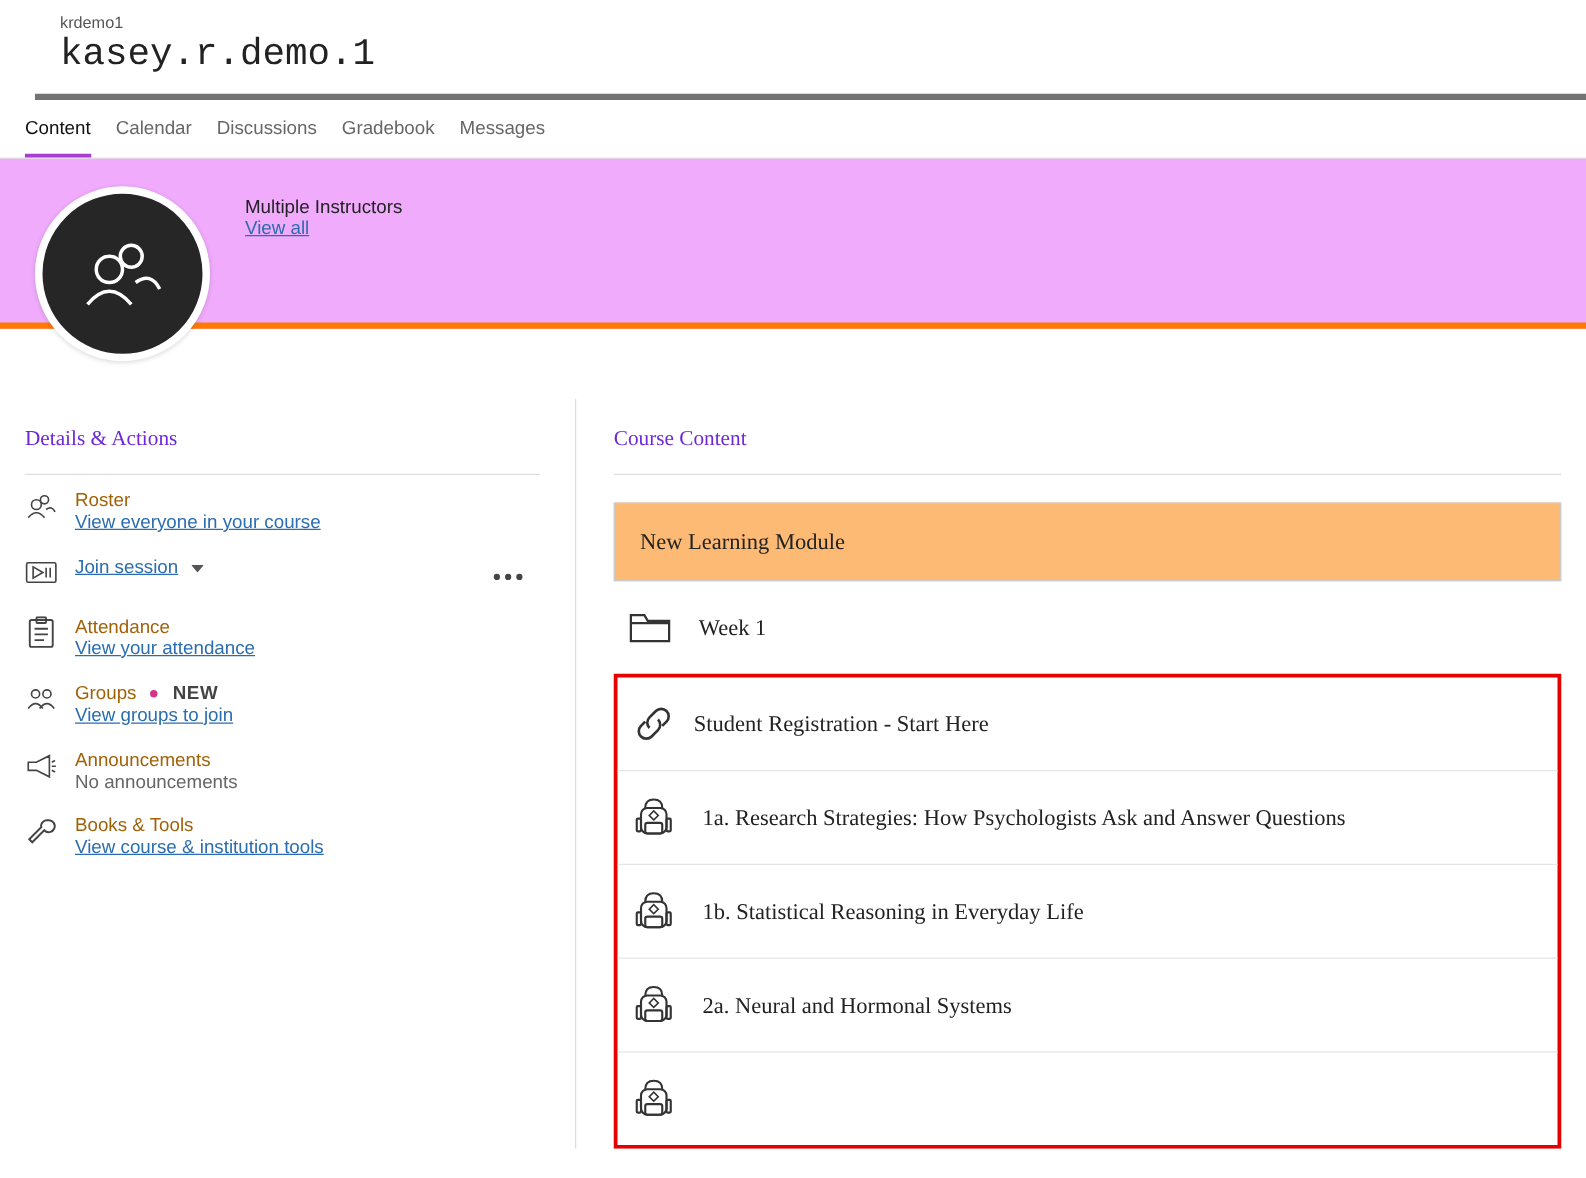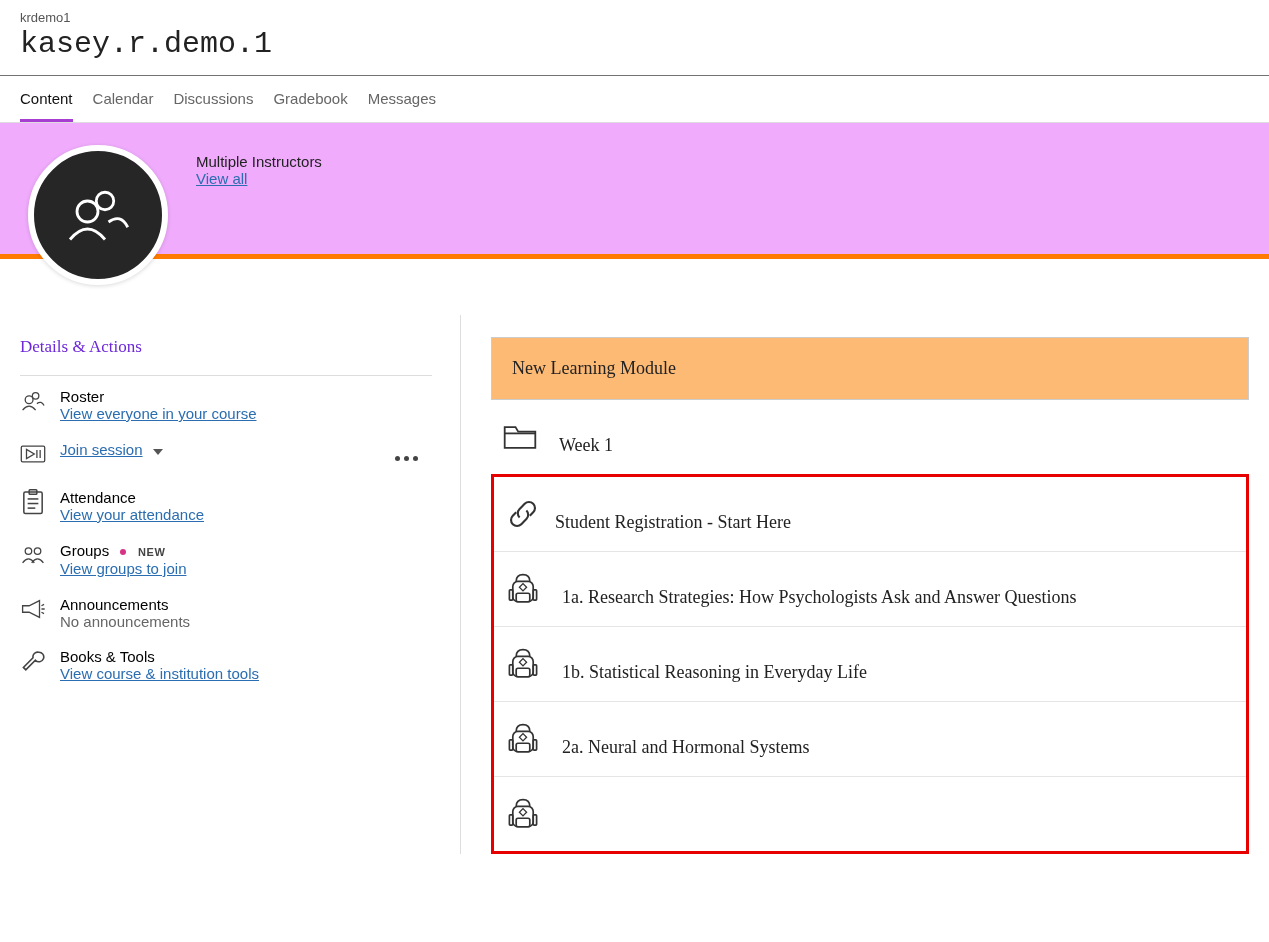--- a/index.html
+++ b/index.html
@@ -4,21 +4,22 @@
 <style>
   * { box-sizing: border-box; margin: 0; padding: 0; }
   body {
     font-family: "Segoe UI", "Helvetica Neue", Arial, sans-serif;
     background: #fff;
     color: #222;
     width: 1269px;
   }
   .top-header {
     padding: 10px 20px 14px 20px;
-    border-bottom: 1px solid #737373;
+    border-bottom: 5px solid #737373;
+    margin-left: 28px;
   }
   .course-code {
     font-size: 13px;
     color: #555;
   }
   .course-full {
     font-family: Liberation Mono, monospace;
     font-size: 30px;
     color: #222;
     margin-top: 2px;
@@ -95,45 +96,45 @@
     align-items: flex-start;
     gap: 14px;
     padding: 12px 0 6px 0;
   }
   .action-icon {
     width: 26px; height: 26px;
     flex-shrink:0;
     display:flex; align-items:center; justify-content:center;
   }
   .action-texts { flex: 1; }
-  .action-label { font-size: 15px; color: #000000; }
+  .action-label { font-size: 15px; color: #a16207; }
   .action-sub { font-size: 15px; color: #666; }
   .new-badge {
-    font-size: 11px;
+    font-size: 15px;
     font-weight: bold;
     color: #444;
     margin-left: 6px;
     letter-spacing: 0.5px;
     margin-top: 27px;
   }
   .dot { display:inline-block; width:6px;height:6px;border-radius:50%;background:#d63384;margin-left:6px;margin-right:2px;vertical-align:middle;}
   .more-dots { margin-left:auto; cursor:pointer; padding: 6px 12px;}
   .more-dots span { display:inline-block;width:5px;height:5px;background:#444;border-radius:50%;margin:0 2px;}
   .caret-down { display:inline-block;margin-left:6px;}
   .module-box {
     border: 1px solid #ccc;
     background: #fdba74;
     padding: 20px 20px;
     margin-top: 22px;
     font-family: Georgia, serif;
     font-size: 18px;
   }
   .content-row {
     display:flex;
-    align-items:flex-end;
+    align-items:center;
     gap: 20px;
     padding: 18px 10px;
     border-bottom: 1px solid #e5e5e5;
   }
   .content-row:last-child { border-bottom: none; }
   .content-row.no-border { border-bottom: none; }
   .content-icon { width:38px;height:38px; display:flex;align-items:center;justify-content:center;flex-shrink:0;}
   .content-title {
     font-family: Georgia, serif;
     font-size: 18px;
@@ -277,20 +278,21 @@
           </svg>
       </span>
       <div class="action-texts">
         <div class="action-label">Books &amp; Tools</div>
         <a class="link">View course &amp; institution tools</a>
       </div>
     </div>
   </div>
 
   <div class="right-col">
+    <div class="section-title">Course Content</div>
 
     <div class="module-box">New Learning Module</div>
 
     <div class="content-row no-border">
       <span class="content-icon">
         <svg width="36" height="30" viewBox="0 0 40 32">
             <path d="M3 8 L3 28 L37 28 L37 10 L18 10 L15 5 L3 5 Z" fill="none" stroke="#333" stroke-width="2"></path>
             <line x1="3" y1="12" x2="37" y2="12" stroke="#333" stroke-width="2"></line>
           </svg>
       </span>

